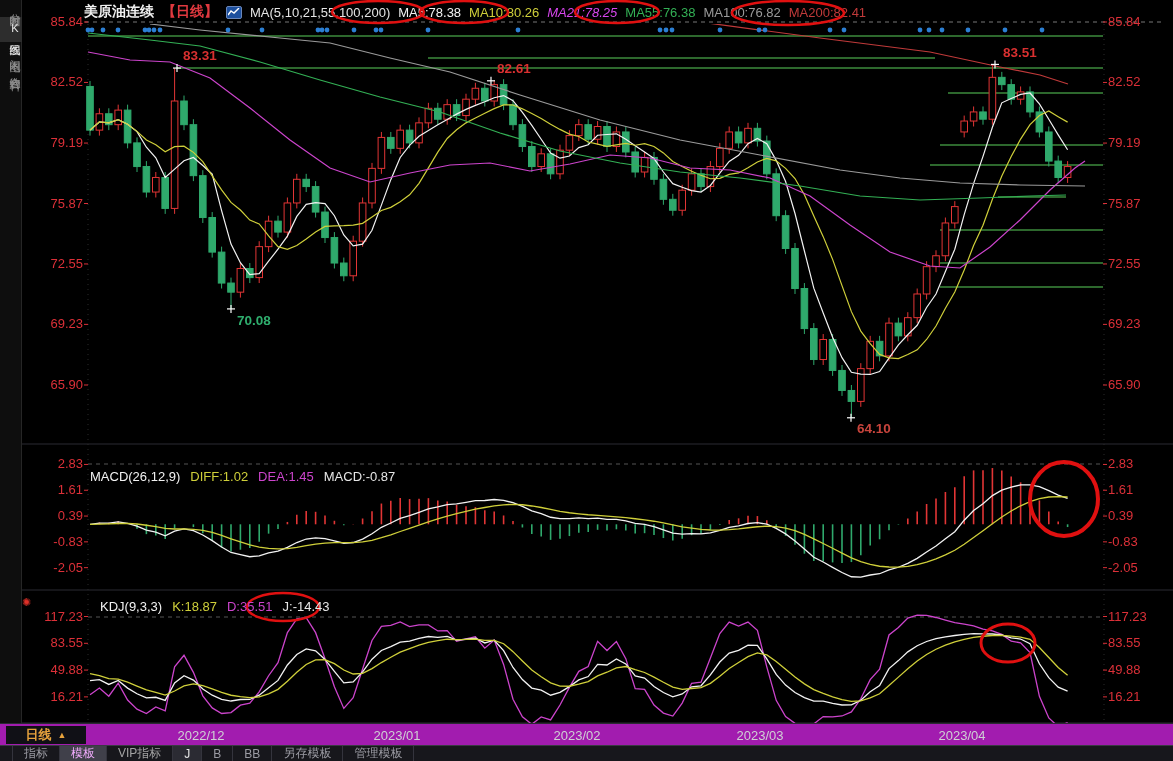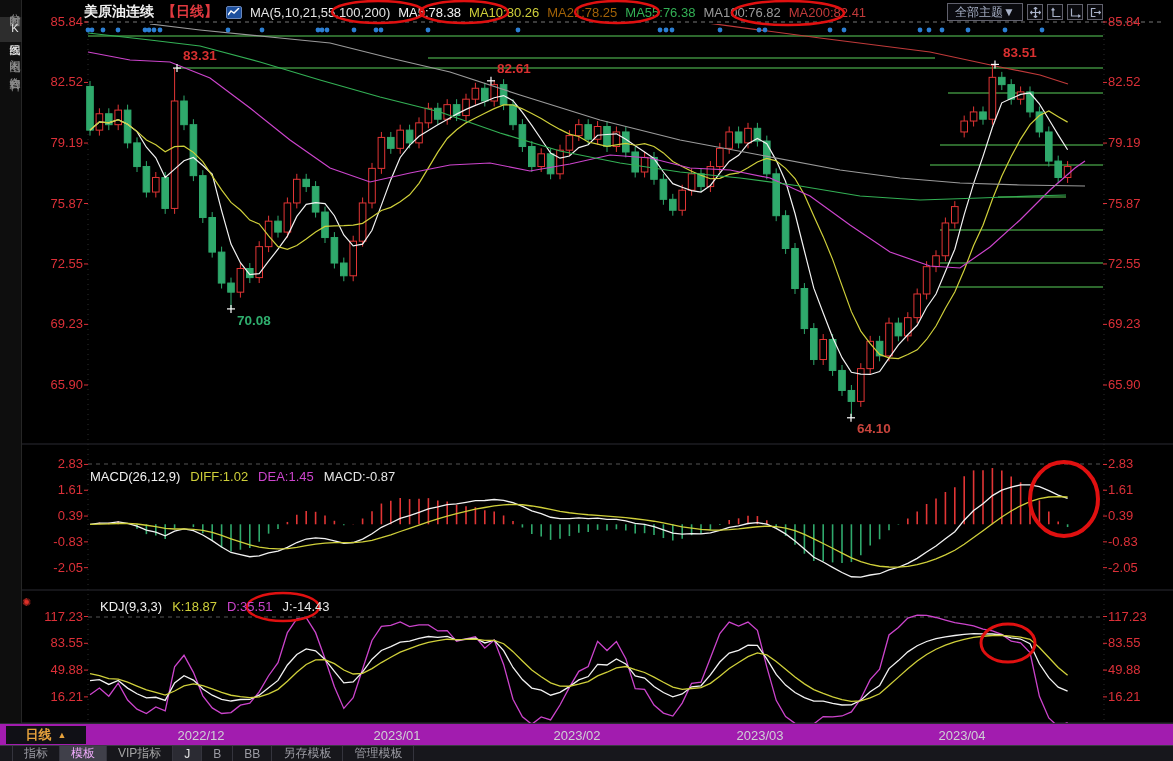--- a/index.html
+++ b/index.html
@@ -74,47 +74,24 @@
     <span class="title">美原油连续</span>
     <span class="period">【日线】</span>
     <span class="mini-icon">
       <svg width="12" height="9" viewBox="0 0 12 9">
           <polyline points="0,7 3,3 6,5 11,0" stroke="#fff" stroke-width="1.4" fill="none"></polyline>
         </svg>
     </span>
     <span class="ma-group">MA(5,10,21,55,100,200)</span>
     <span class="ma-val" style="color: rgb(242, 242, 242);">MA5:78.38</span>
     <span class="ma-val" style="color: rgb(207, 207, 58);">MA10:80.26</span>
-    <span class="ma-val" style="color: #a16207;">MA21:78.25</span>
+    <span class="ma-val" style="color: #d946ef; font-style: italic;">MA21:78.25</span>
     <span class="ma-val" style="color: rgb(51, 176, 85);">MA55:76.38</span>
     <span class="ma-val" style="color: rgb(154, 154, 154);">MA100:76.82</span>
     <span class="ma-val" style="color: rgb(192, 58, 58);">MA200:82.41</span>
-    <span class="toolbar">
-      <button class="theme-btn">全部主题▼</button>
-      <button class="tool-btn">
-        <svg width="11" height="11" viewBox="0 0 11 11">
-            <path d="M5.5 0.5 V10.5 M0.5 5.5 H10.5 M3.8 2 L5.5 0.5 L7.2 2 M3.8 9 L5.5 10.5 L7.2 9 M2 3.8 L0.5 5.5 L2 7.2 M9 3.8 L10.5 5.5 L9 7.2"></path>
-          </svg>
-      </button>
-      <button class="tool-btn">
-        <svg width="11" height="11" viewBox="0 0 11 11">
-            <path d="M3 1.5 V9.5 H10.5 M1.6 3.4 L3 1.5 L4.4 3.4"></path>
-          </svg>
-      </button>
-      <button class="tool-btn">
-        <svg width="11" height="11" viewBox="0 0 11 11">
-            <path d="M1.5 1.5 V9 H10 M8.2 7.6 L10 9 L8.2 10.4"></path>
-          </svg>
-      </button>
-      <button class="tool-btn">
-        <svg width="11" height="11" viewBox="0 0 11 11">
-            <path d="M5.5 1.5 H1.5 V9.5 H5.5 M4 5.5 H10.5 M8.8 3.8 L10.5 5.5 L8.8 7.2"></path>
-          </svg>
-      </button>
-    </span>
   </header>
 
   <div class="chart-area"></div>
 
   <div class="pane-head" style="left: 90px; top: 469px; color: rgb(230, 230, 230);">
     <span style="color: rgb(242, 242, 242);">MACD(26,12,9)</span><span style="color: rgb(207, 207, 58);">DIFF:1.02</span><span style="color: rgb(204, 68, 204);">DEA:1.45</span><span>MACD:-0.87</span>
   </div>
   <div class="pane-head" style="left: 88px; top: 599px; color: rgb(230, 230, 230); margin-left: 12px;">
     <span style="color: rgb(242, 242, 242);">KDJ(9,3,3)</span><span style="color: rgb(207, 207, 58);">K:18.87</span><span style="color: rgb(204, 68, 204);">D:35.51</span><span>J:-14.43</span>
   </div>

